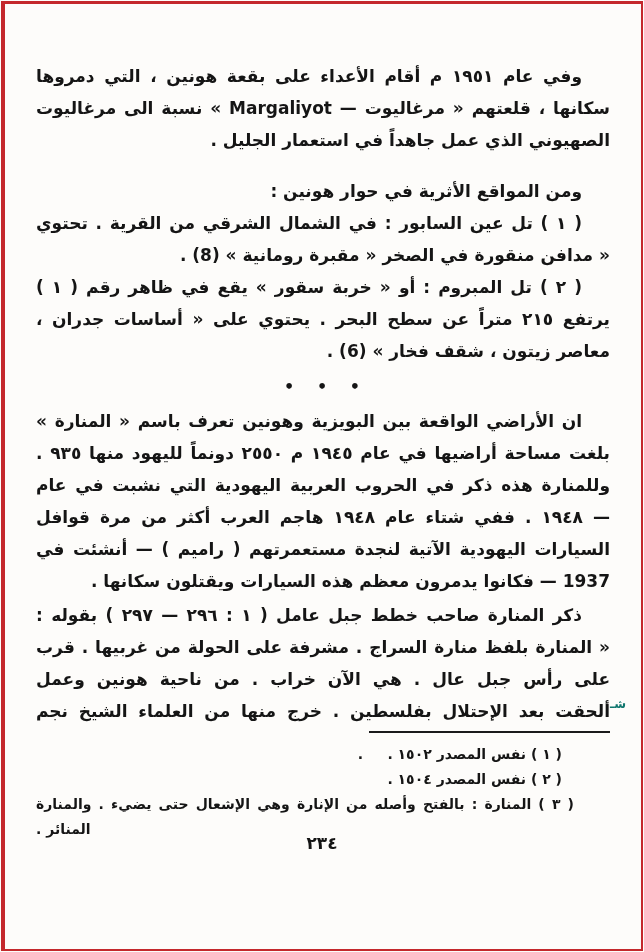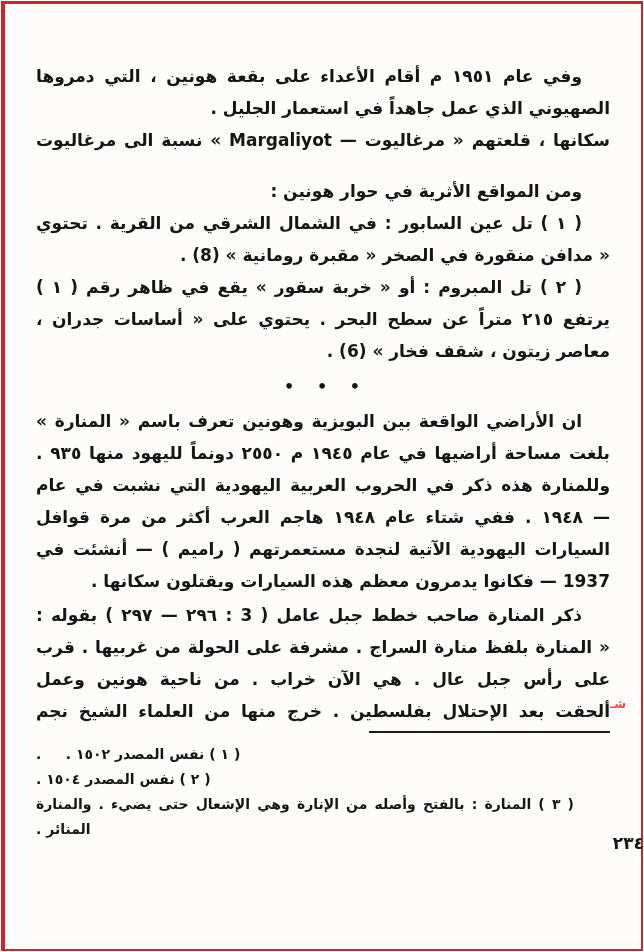--- a/index.html
+++ b/index.html
@@ -42,45 +42,46 @@
     font-size: 16px;
     letter-spacing: 2px;
   }
   .fn-rule {
     width: 241px; height: 2px;
     background: #1b1b1b;
     margin: 4px 0 9px auto; 
   }
   .footnotes { font-size: 14px; }
   .fn-line { line-height: 25px; height: 25px; overflow: hidden; }
-  .fn-short { text-align: left; padding-right: 48px; }
+  .fn-short { text-align: right; padding-right: 48px; }
   .fn-full  { text-align: justify; text-align-last: justify; padding-right: 36px; }
   .fn-cont  { text-align: left; }
   .catchword {
     position: absolute; top: 697px; right: 18px;
     direction: rtl;
-    font-size: 12px; font-weight: 700; color: #ef4444;
+    font-size: 12px; font-weight: 700; color: #0f766e;
   }
   .page-number {
     position: absolute; top: 833px; left: 0; width: 100%;
+    text-align: center;
     font-size: 17px; font-weight: 700; color: #141414;
     direction: rtl;
   }
 </style>
 </head>
 <body style="background: rgb(253, 252, 250);">
 
 <div class="frame" style="border-color: rgb(196, 40, 44);"></div>
 
 <div class="text-column" style="color: rgb(21, 21, 21);">
   <div id="main-text">
       <div class="para">
         <div class="line indent">وفي عام ١٩٥١ م أقام الأعداء على بقعة هونين ، التي دمروها وشتتوا</div>
+        <div class="line">سكانها ،  قلعتهم « مرغاليوت — Margaliyot » نسبة الى مرغاليوت</div>
         <div class="line end">الصهيوني الذي عمل جاهداً في استعمار الجليل .</div>
-        <div class="line">سكانها ،  قلعتهم « مرغاليوت — Margaliyot » نسبة الى مرغاليوت</div>
       </div>
       <div class="para" style="margin-top: 19px;">
         <div class="line indent end">ومن المواقع الأثرية في حوار هونين :</div>
       </div>
       <div class="para">
         <div class="line indent">( ١ ) تل عين السابور : في الشمال الشرقي من القرية . تحتوي على</div>
         <div class="line end">« مدافن منقورة في الصخر « مقبرة رومانية » (8) .</div>
       </div>
       <div class="para">
         <div class="line indent">( ٢ ) تل المبروم : أو « خربة سقور » يقع في ظاهر رقم ( ١ ) الجنوبي.</div>
@@ -90,21 +91,21 @@
       <div class="dots" style="margin-top: 4px;">• • •</div>
       <div class="para" style="margin-top: 2px;">
         <div class="line indent">ان الأراضي الواقعة بين البويزية وهونين تعرف باسم « المنارة » (٣) .</div>
         <div class="line">بلغت مساحة أراضيها في عام ١٩٤٥ م ٢٥٥٠ دونماً لليهود منها ٩٣٥ .</div>
         <div class="line">وللمنارة هذه ذكر في الحروب العربية اليهودية التي نشبت في عام ١٩٤٧</div>
         <div class="line">— ١٩٤٨ . ففي شتاء عام ١٩٤٨ هاجم العرب أكثر من مرة قوافل</div>
         <div class="line">السيارات اليهودية الآتية لنجدة مستعمرتهم ( راميم ) — أنشئت في عام</div>
         <div class="line end">1937 — فكانوا يدمرون معظم هذه السيارات ويقتلون سكانها .</div>
       </div>
       <div class="para" style="margin-top: 2px;">
-        <div class="line indent">ذكر المنارة صاحب خطط جبل عامل ( 3 : ٢٩٦ — ٢٩٧ ) بقوله :</div>
+        <div class="line indent">ذكر المنارة صاحب خطط جبل عامل ( ١ : ٢٩٦ — ٢٩٧ ) بقوله :</div>
         <div class="line">« المنارة بلفظ منارة السراج . مشرفة على الحولة من غربيها . قرب هونين</div>
         <div class="line">على رأس جبل عال . هي الآن خراب . من ناحية هونين وعمل مرجعيون</div>
         <div class="line">ألحقت بعد الإحتلال بفلسطين . خرج منها من العلماء الشيخ نجم الدين</div>
       </div>
     </div>
   <div class="fn-rule"></div>
   <div id="footnotes" class="footnotes">
       <div class="fn-line fn-short">( ١ ) نفس المصدر ١٥٠٢ .&nbsp;&nbsp;&nbsp;&nbsp;&nbsp;.</div>
       <div class="fn-line fn-short">( ٢ ) نفس المصدر ١٥٠٤ .</div>
       <div class="fn-line fn-full">( ٣ ) المنارة : بالفتح وأصله من الإنارة وهي الإشعال حتى يضيء . والمنارة واحدة</div>

